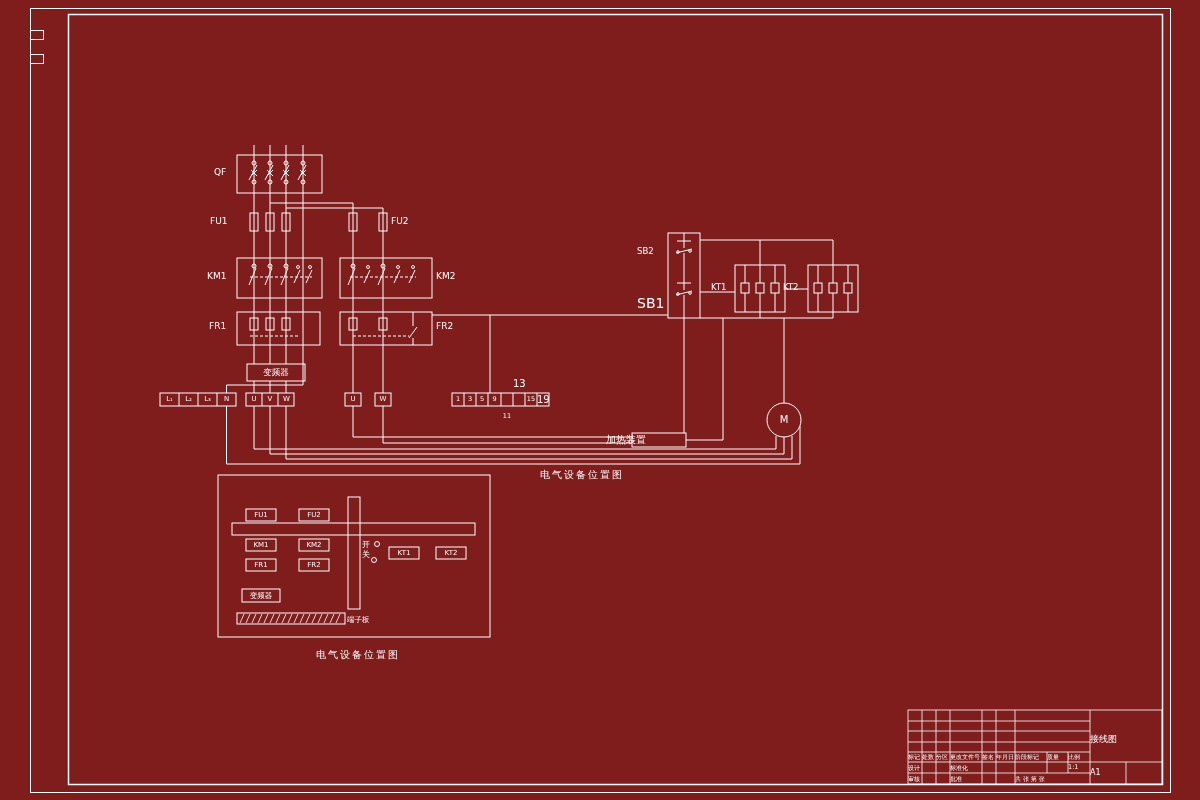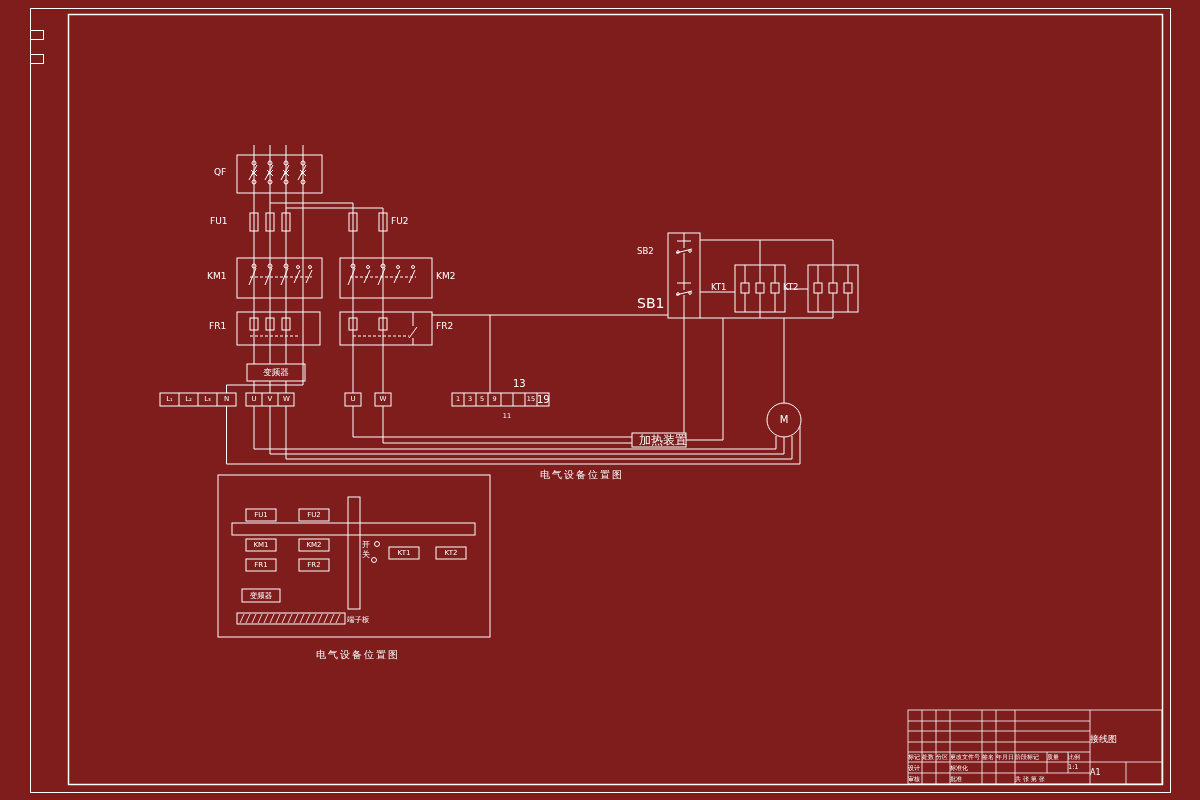--- a/index.html
+++ b/index.html
@@ -191,21 +191,21 @@
   </svg>
 
   <div class="lbl" style="left:214px;top:168px;font-size:9px">QF</div>
   <div class="lbl" style="left:210px;top:217px;font-size:9px">FU1</div>
   <div class="lbl" style="left:391px;top:217px;font-size:9px">FU2</div>
   <div class="lbl" style="left:207px;top:272px;font-size:9px">KM1</div>
   <div class="lbl" style="left:436px;top:272px;font-size:9px">KM2</div>
   <div class="lbl" style="left:209px;top:322px;font-size:9px">FR1</div>
   <div class="lbl" style="left:436px;top:322px;font-size:9px">FR2</div>
   <div class="cell" style="left:247px;top:364px;width:58px;height:17px;line-height:17px;font-size:8.5px">变频器</div>
-  <div class="cell" style="left:636px;top:433px;width:54px;height:14px;line-height:14px;font-size:12px">加热装置</div>
+  <div class="cell" style="left:599px;top:433px;width:54px;height:14px;line-height:14px;font-size:10px">加热装置</div>
   <div class="cell" style="left:767px;top:403px;width:34px;height:34px;line-height:34px;font-size:10px">M</div>
   <div class="lbl" style="left:637px;top:247px;font-size:8.5px">SB2</div>
   <div class="lbl" style="left:637px;top:296px;font-size:14px">SB1</div>
   <div class="lbl" style="left:711px;top:283px;font-size:8.5px">KT1</div>
   <div class="lbl" style="left:783px;top:283px;font-size:8.5px">KT2</div>
 
   <div class="cell" style="left:160px;top:393px;width:19px;height:13px;line-height:13px;font-size:7px">L₁</div>
   <div class="cell" style="left:179px;top:393px;width:19px;height:13px;line-height:13px;font-size:7px">L₂</div>
   <div class="cell" style="left:198px;top:393px;width:19px;height:13px;line-height:13px;font-size:7px">L₃</div>
   <div class="cell" style="left:217px;top:393px;width:19px;height:13px;line-height:13px;font-size:7px">N</div>

